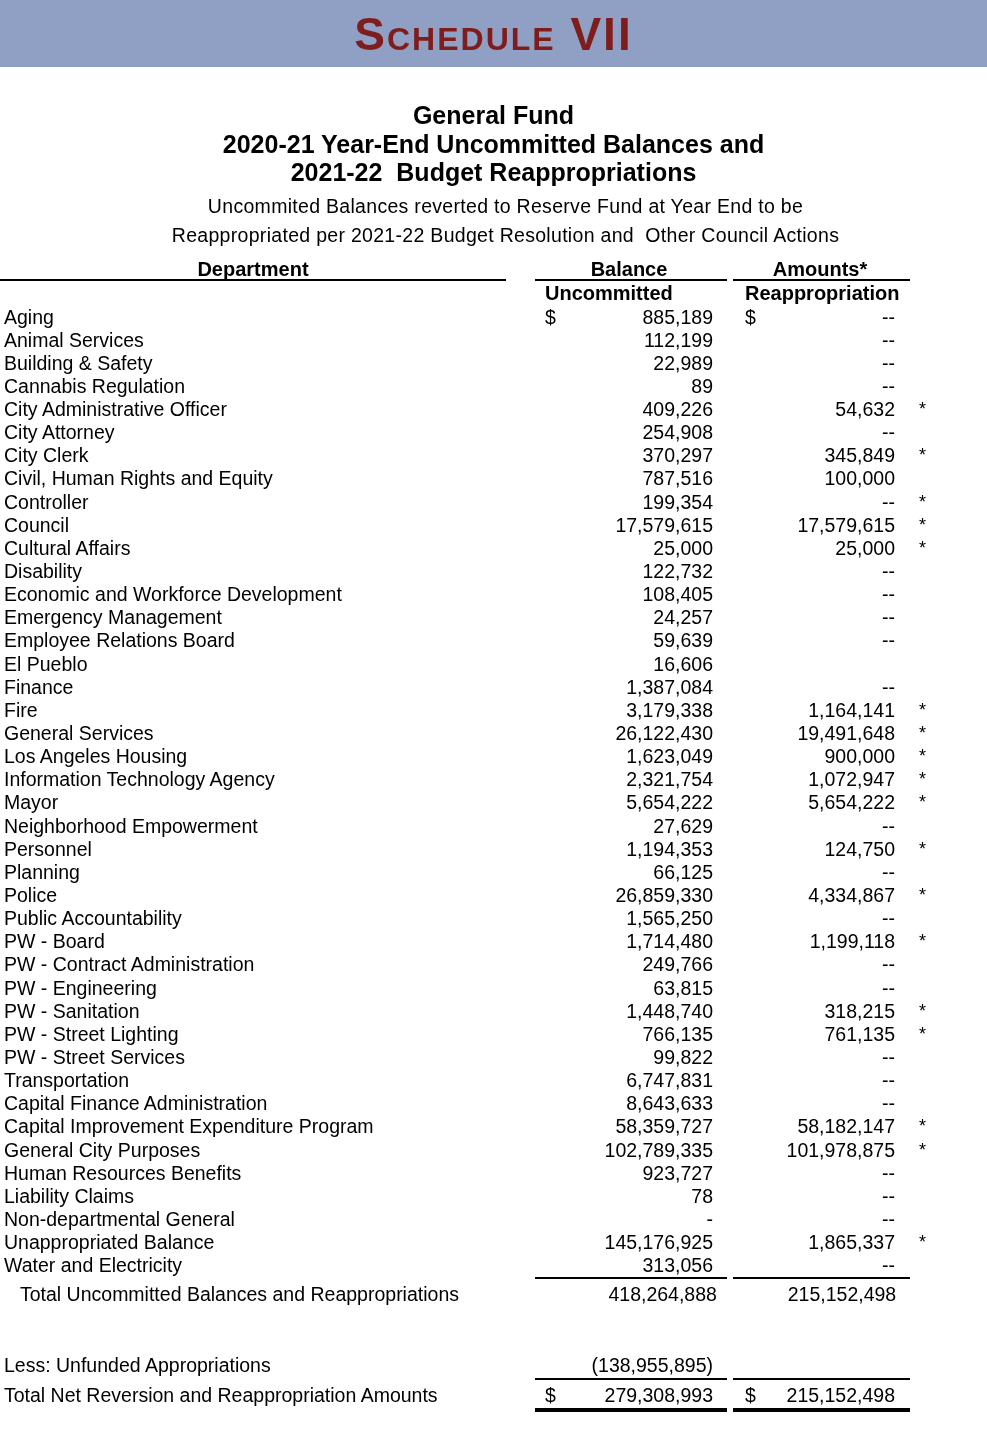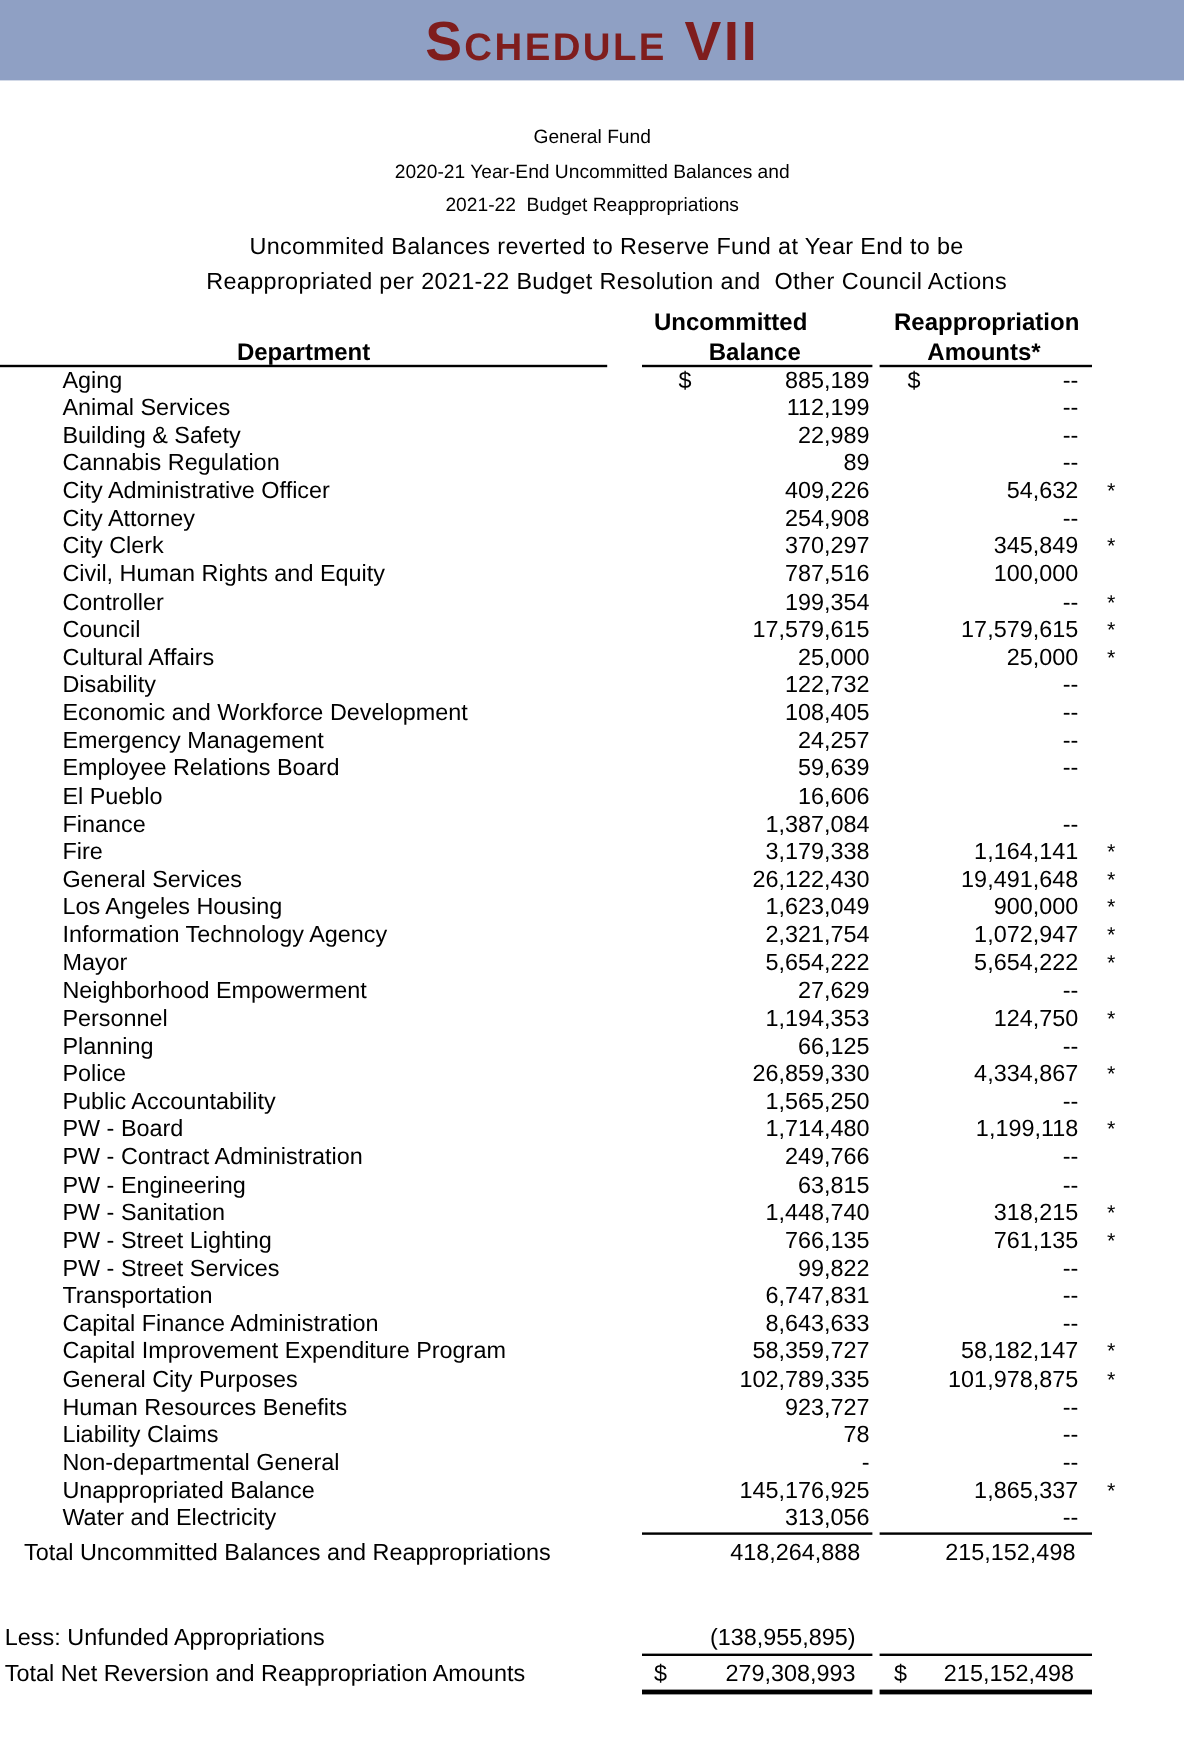--- a/index.html
+++ b/index.html
@@ -12,21 +12,21 @@
   .banner {
     height:67px; background:#8fa0c4;
     display:flex; align-items:center; justify-content:center;
   }
   .banner-title {
     color:#7f1d1d; font-weight:bold; font-size:46px;
     font-variant:small-caps; letter-spacing:2px; white-space:pre;
   }
   
   .doc-titles { margin-top:34px; text-align:center; }
-  .doc-title  { font-weight:normal; font-size:16px; line-height:28.5px; white-space:pre-wrap; }
+  .doc-title  { font-weight:bold; font-size:25px; line-height:28.5px; white-space:pre-wrap; }
   .doc-subtitles { margin-top:5px; text-align:center;padding-left:24px; }
   .doc-subtitle { font-size:19.5px; line-height:29px; letter-spacing:0.3px; white-space:pre-wrap; }
 
   
   .row { display:flex; }
   .c-dept  { width:506px; box-sizing:border-box; padding-left:4px; white-space:nowrap; overflow:hidden; }
   .c-gap1  { width:29px; }
   .c-bal   { width:192px; box-sizing:border-box; display:flex; padding:0 14px 0 10px; }
   .c-gap2  { width:6px; }
   .c-reapp { width:177px; box-sizing:border-box; display:flex; padding:0 15px 0 12px; }
@@ -35,21 +35,21 @@
   .val     { flex:1; text-align:right; white-space:pre; }
 
   
   .table-head { margin-top:7px; font-weight:bold; font-size:20px; }
   .table-head .hr1 { height:25px; line-height:25px; }
   .table-head .hr2 { height:24px; line-height:24px; }
   .table-head .hc  { display:block; text-align:center; }
   .hr2 .uline { border-bottom:2.5px solid #000; }
 
   
-  .data-row { height:23.15px; font-size:19.5px; line-height:23.15px; align-items:center;padding-left:48px; }
+  .data-row { height:23.15px; font-size:19.5px; line-height:23.15px; align-items:center; }
 
   
   .rule-row .seg  { border-top:2px solid #000; height:0; }
   .total-row { font-size:19.5px; }
   .t0 { height:27px; line-height:31px;padding-left:16px; }
   .t1 { height:24px; line-height:22px;margin-top:48px; }
   .t2 { height:28px; line-height:30px; }
   .dbl-rule .seg { border-top:2.5px solid #000; border-bottom:2.5px solid #000; height:4px; }
 
   
@@ -72,43 +72,43 @@
     <div class="doc-title">2020-21 Year-End Uncommitted Balances and</div>
     <div class="doc-title">2021-22  Budget Reappropriations</div>
   </div>
 
   <div class="doc-subtitles">
     <div class="doc-subtitle">Uncommited Balances reverted to Reserve Fund at Year End to be</div>
     <div class="doc-subtitle">Reappropriated per 2021-22 Budget Resolution and  Other Council Actions</div>
   </div>
 
   <div class="table-head">
-    <div class="row hr1">
-      <div class="c-dept"></div>
-      <div class="c-gap1"></div>
-      <div class="c-bal">
-          <span class="hc">Uncommitted</span>
-        </div>
-      <div class="c-gap2"></div>
-      <div class="c-reapp">
-          <span class="hc">Reappropriation</span>
-        </div>
-      <div class="c-star"></div>
-    </div>
     <div class="row hr2">
       <div class="c-dept uline" style="text-align:center; padding-left:0;">
           <span class="hc">Department</span>
         </div>
       <div class="c-gap1"></div>
       <div class="c-bal uline">
           <span class="hc" style="width:100%;">Balance</span>
         </div>
       <div class="c-gap2"></div>
       <div class="c-reapp uline">
           <span class="hc" style="width:100%;">Amounts*</span>
+        </div>
+      <div class="c-star"></div>
+    </div>
+    <div class="row hr1">
+      <div class="c-dept"></div>
+      <div class="c-gap1"></div>
+      <div class="c-bal">
+          <span class="hc">Uncommitted</span>
+        </div>
+      <div class="c-gap2"></div>
+      <div class="c-reapp">
+          <span class="hc">Reappropriation</span>
         </div>
       <div class="c-star"></div>
     </div>
   </div>
 
   <div>
     <div class="row data-row">
       <div class="c-dept">Aging</div>
       <div class="c-gap1"></div>
       <div class="c-bal">

